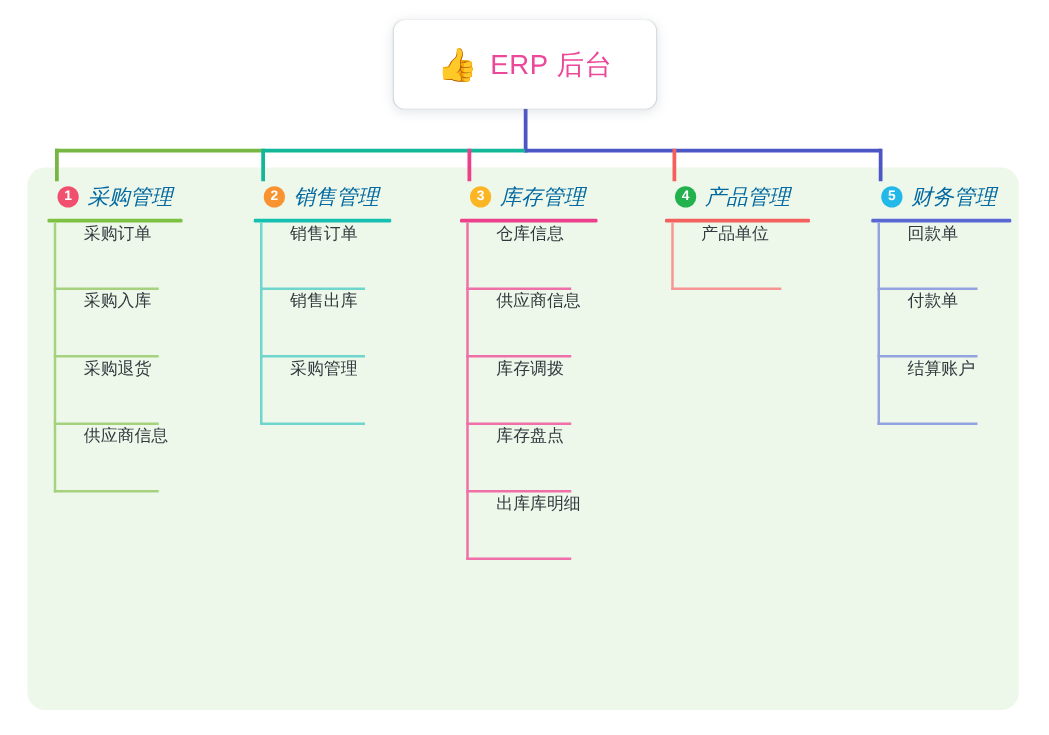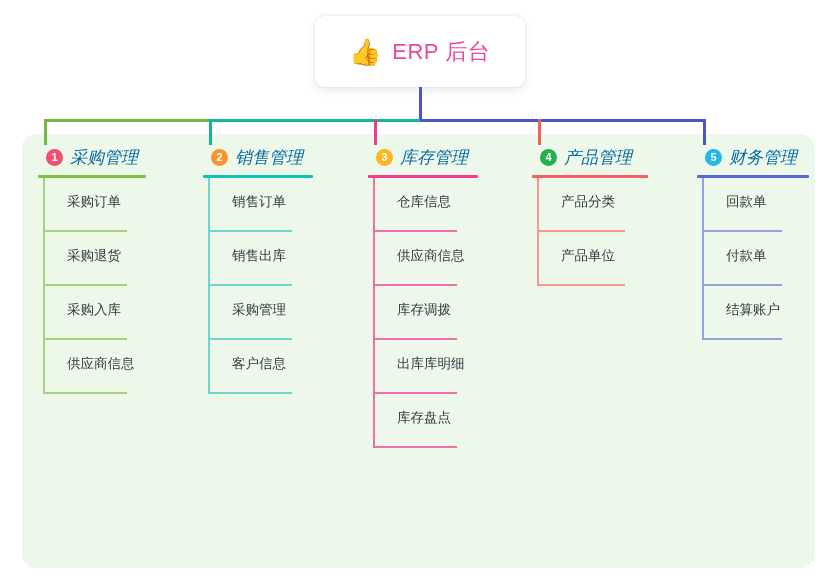--- a/index.html
+++ b/index.html
@@ -112,21 +112,21 @@
     top: 0;
     width: 2px;
     bottom: 0;
   }
   .item {
     position: relative;
     height: 54px;
     box-sizing: border-box;
     padding-left: 29px;
     display: flex;
-    align-items: center;
+    align-items: flex-start;
     justify-content: flex-start;
   }
   .item .label {
     font-size: 13.5px;
     color: #33383f;
     white-space: nowrap;
     padding-bottom: 7px;
   }
   .item .item-rule {
     position: absolute;
@@ -166,25 +166,25 @@
           <span class="col-title">采购管理</span>
         </div>
         <div class="head-rule" style="background: rgb(124, 193, 66); width: 108px;"></div>
         <div class="col-body">
           <div class="spine" style="background: rgb(166, 210, 127);"></div>
           <div class="item">
             <span class="label">采购订单</span>
             <div class="item-rule" style="background: rgb(166, 210, 127); width: 84px;"></div>
           </div>
           <div class="item">
+            <span class="label">采购入库</span>
+            <div class="item-rule" style="background: rgb(166, 210, 127); width: 84px;"></div>
+          </div>
+          <div class="item">
             <span class="label">采购退货</span>
-            <div class="item-rule" style="background: rgb(166, 210, 127); width: 84px;"></div>
-          </div>
-          <div class="item">
-            <span class="label">采购入库</span>
             <div class="item-rule" style="background: rgb(166, 210, 127); width: 84px;"></div>
           </div>
           <div class="item">
             <span class="label">供应商信息</span>
             <div class="item-rule" style="background: rgb(166, 210, 127); width: 84px;"></div>
           </div>
         </div>
       </div>
       <div class="column" style="left: 203px; width: 170px;">
         <div class="col-head">
@@ -199,24 +199,20 @@
             <div class="item-rule" style="background: rgb(111, 213, 205); width: 84px;"></div>
           </div>
           <div class="item">
             <span class="label">销售出库</span>
             <div class="item-rule" style="background: rgb(111, 213, 205); width: 84px;"></div>
           </div>
           <div class="item">
             <span class="label">采购管理</span>
             <div class="item-rule" style="background: rgb(111, 213, 205); width: 84px;"></div>
           </div>
-          <div class="item">
-            <span class="label">客户信息</span>
-            <div class="item-rule" style="background: rgb(111, 213, 205); width: 84px;"></div>
-          </div>
         </div>
       </div>
       <div class="column" style="left: 368px; width: 170px;">
         <div class="col-head">
           <span class="badge" style="background: rgb(252, 181, 35);">3</span>
           <span class="col-title">库存管理</span>
         </div>
         <div class="head-rule" style="background: rgb(236, 63, 140); width: 110px;"></div>
         <div class="col-body">
           <div class="spine" style="background: rgb(239, 111, 168);"></div>
@@ -226,42 +222,38 @@
           </div>
           <div class="item">
             <span class="label">供应商信息</span>
             <div class="item-rule" style="background: rgb(239, 111, 168); width: 84px;"></div>
           </div>
           <div class="item">
             <span class="label">库存调拨</span>
             <div class="item-rule" style="background: rgb(239, 111, 168); width: 84px;"></div>
           </div>
           <div class="item">
+            <span class="label">库存盘点</span>
+            <div class="item-rule" style="background: rgb(239, 111, 168); width: 84px;"></div>
+          </div>
+          <div class="item">
             <span class="label">出库库明细</span>
-            <div class="item-rule" style="background: rgb(239, 111, 168); width: 84px;"></div>
-          </div>
-          <div class="item">
-            <span class="label">库存盘点</span>
             <div class="item-rule" style="background: rgb(239, 111, 168); width: 84px;"></div>
           </div>
         </div>
       </div>
       <div class="column" style="left: 532px; width: 170px;">
         <div class="col-head">
           <span class="badge" style="background: rgb(34, 177, 76);">4</span>
           <span class="col-title">产品管理</span>
         </div>
         <div class="head-rule" style="background: rgb(244, 96, 94); width: 116px;"></div>
         <div class="col-body">
           <div class="spine" style="background: rgb(247, 150, 148);"></div>
           <div class="item">
-            <span class="label">产品分类</span>
-            <div class="item-rule" style="background: rgb(247, 150, 148); width: 88px;"></div>
-          </div>
-          <div class="item">
             <span class="label">产品单位</span>
             <div class="item-rule" style="background: rgb(247, 150, 148); width: 88px;"></div>
           </div>
         </div>
       </div>
       <div class="column" style="left: 697px; width: 170px;">
         <div class="col-head">
           <span class="badge" style="background: rgb(34, 184, 232);">5</span>
           <span class="col-title">财务管理</span>
         </div>

